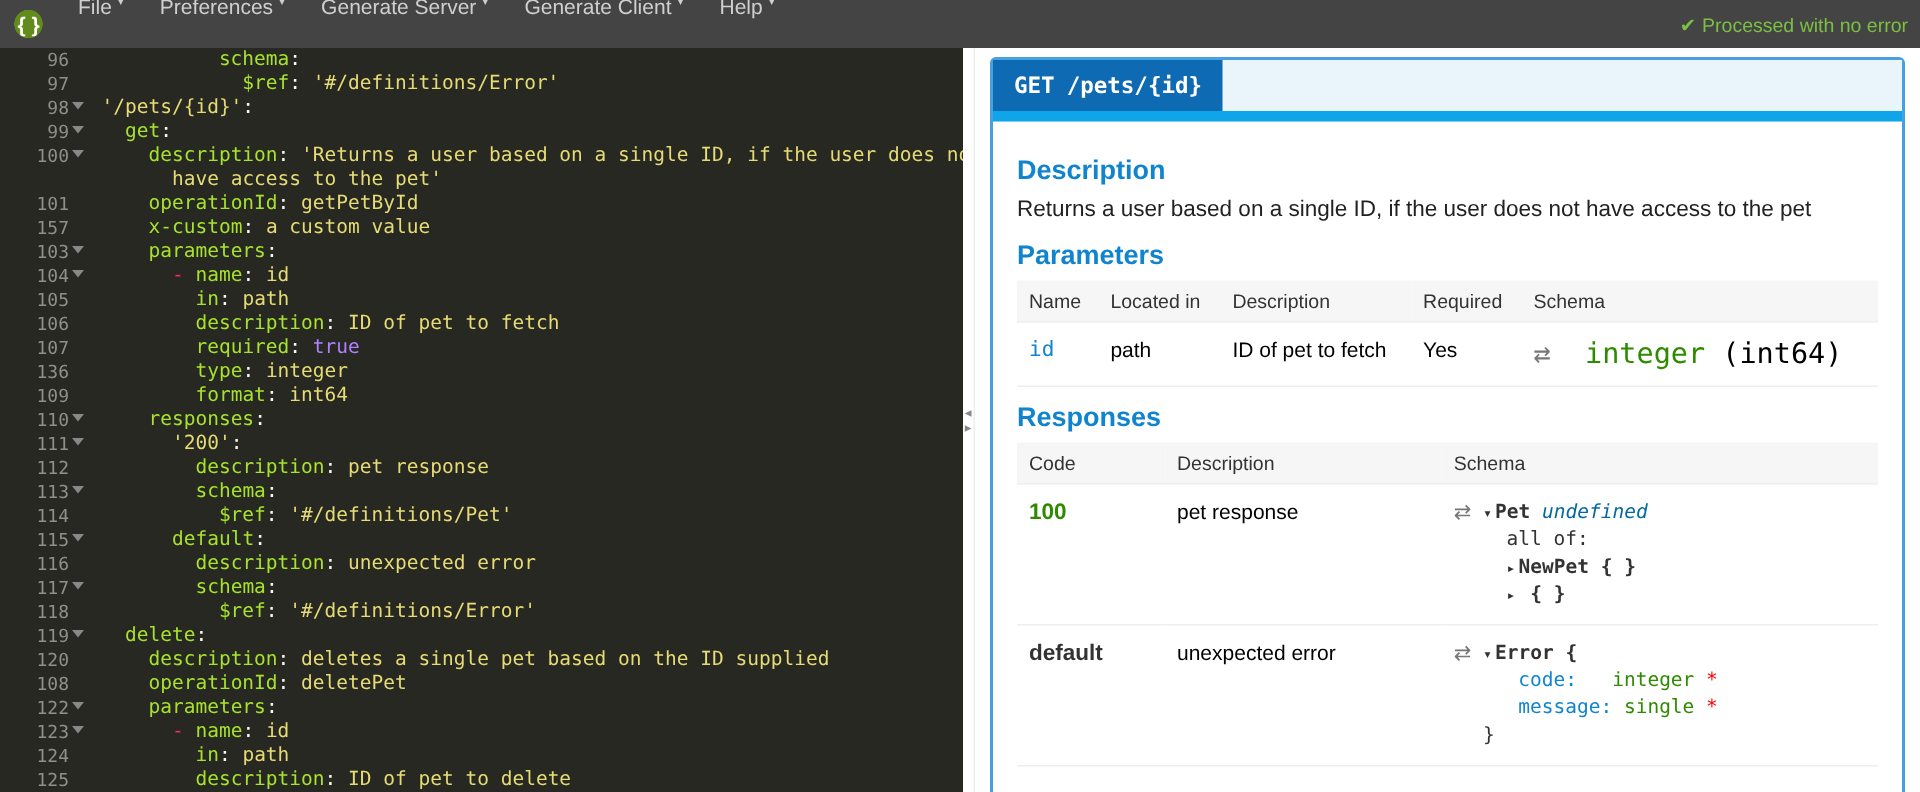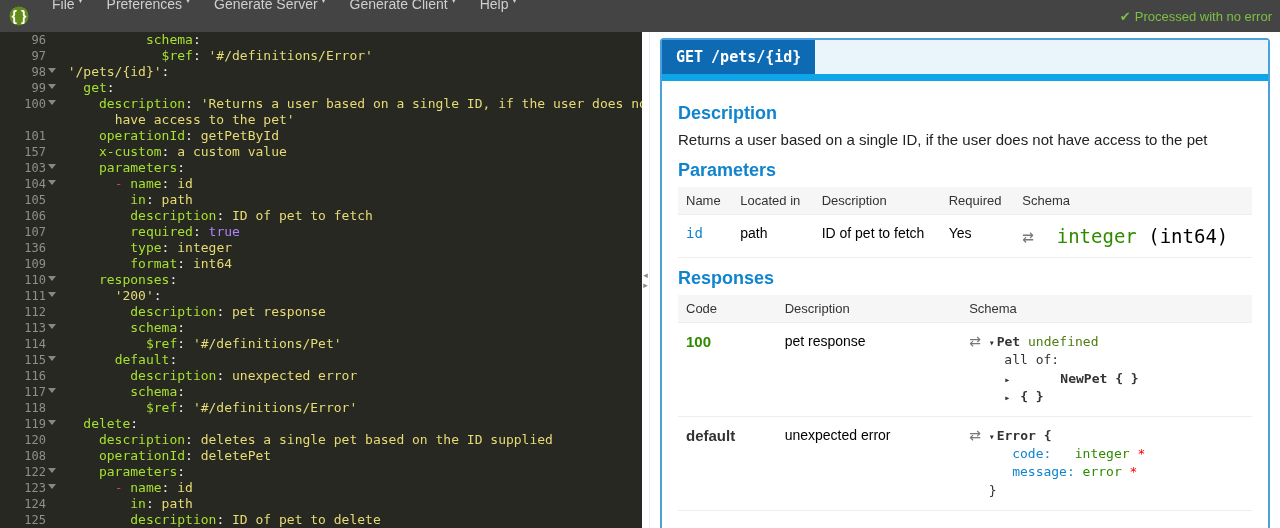--- a/index.html
+++ b/index.html
@@ -36,21 +36,21 @@
   h3.sec { color: #1184ce; font-size: 18px; font-weight: 600; margin-top: 10px; margin-bottom: 6px; }
   .desc-text { font-size: 15px; color: #222; line-height: 1.35; margin-bottom: 4px; }
   table { width: 100%; border-collapse: collapse; font-size: 14px; }
   th { text-align: left; font-weight: 400; color: #333; background: #f6f6f6; padding: 6px 8px; border-bottom: 1px solid #eee; font-size:13px;}
   td { padding: 10px 8px; border-bottom: 1px solid #eee; vertical-align: top; }
   .param-name { color: #1184ce; font-family: Menlo, monospace; }
   .mono { font-family: Menlo, Consolas, monospace; font-size: 19px; }
   .swap { color: #777; }
   .schema-box { font-family: Menlo, Consolas, monospace; font-size: 13px; line-height: 1.4; color: #333;}
   .tri { display:inline-block; font-size:10px; margin-right:2px; color:#333;}
-  .undef { color: #4d7c0f; }
+  .undef { color: #0369a1; font-style: italic; }
   .typ { color: #2e8b00; }
   .req { color: red; }
   .code200 { color: #2e8b00; font-weight: bold; font-size:15px;}
   .codedef { color: #333; font-weight: bold; font-size:15px;}
   .prop { color: #1184ce; }
   .try-wrap { padding: 8px 16px 12px 16px; }
 </style>
 </head>
 <body>
 
@@ -152,31 +152,31 @@
                 <th>Schema</th>
               </tr>
             </thead>
           <tbody id="resp-body">
               <tr>
                 <td><span class="code200">100</span></td>
                 <td>pet response</td>
                 <td style="white-space:nowrap;"><span class="swap" style="vertical-align:top;">⇄</span>&nbsp;&nbsp;<div style="display:inline-block;vertical-align:top;"><div class="schema-box">
                       <div><span class="tri" style="">▾</span><span class="bold" style="font-weight:bold;">Pet&nbsp;</span><span class="undef" style="">undefined</span></div>
                       <div><span class="" style="">&nbsp;&nbsp;all&nbsp;of:</span></div>
-                      <div><span class="" style="">&nbsp;&nbsp;</span><span class="tri" style="">▸</span><span class="bold" style="font-weight:bold;margin-left:48px;">NewPet&nbsp;{&nbsp;}</span></div>
+                      <div><span class="" style="">&nbsp;&nbsp;</span><span class="tri" style="">▸</span><span class="bold" style="font-weight:bold;">NewPet&nbsp;{&nbsp;}</span></div>
                       <div><span class="" style="">&nbsp;&nbsp;</span><span class="tri" style="">▸</span><span class="bold" style="font-weight:bold;">&nbsp;{&nbsp;}</span></div>
                     </div></div></td>
               </tr>
               <tr>
                 <td><span class="codedef">default</span></td>
                 <td>unexpected error</td>
                 <td style="white-space:nowrap;"><span class="swap" style="vertical-align:top;">⇄</span>&nbsp;&nbsp;<div style="display:inline-block;vertical-align:top;"><div class="schema-box">
                       <div><span class="tri" style="">▾</span><span class="bold" style="font-weight:bold;">Error&nbsp;{</span></div>
                       <div><span class="" style="">&nbsp;&nbsp;&nbsp;</span><span class="prop" style="">code:</span><span class="" style="">&nbsp;&nbsp;&nbsp;</span><span class="typ" style="">integer</span><span class="req" style="">&nbsp;*</span></div>
-                      <div><span class="" style="">&nbsp;&nbsp;&nbsp;</span><span class="prop" style="">message:</span><span class="" style="">&nbsp;</span><span class="typ" style="">error</span><span class="req" style="">&nbsp;*</span></div>
+                      <div><span class="" style="">&nbsp;&nbsp;&nbsp;</span><span class="prop" style="">message:</span><span class="" style="">&nbsp;</span><span class="typ" style="">single</span><span class="req" style="">&nbsp;*</span></div>
                       <div><span class="" style="">}</span></div>
                     </div></div></td>
               </tr>
             </tbody>
         </table>
       </div>
       <div class="try-wrap">
         
       </div>
     </div>

